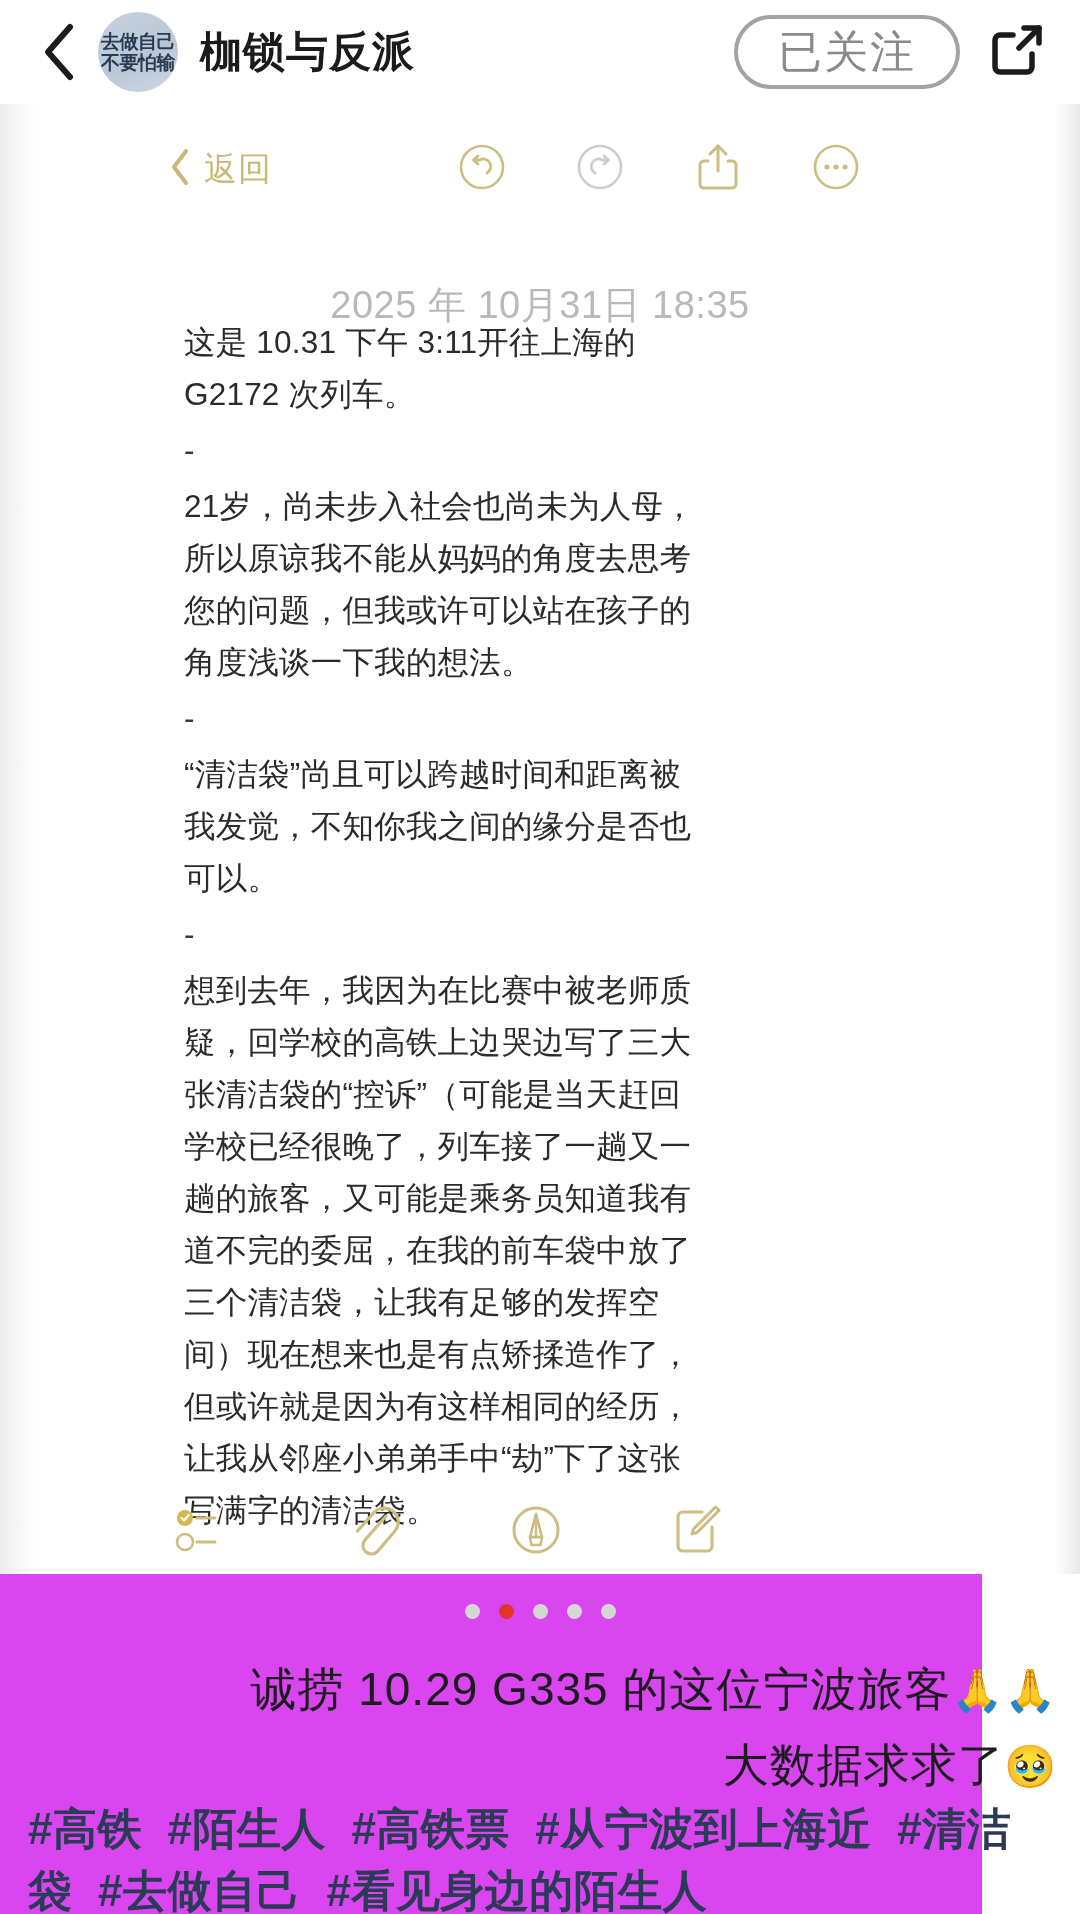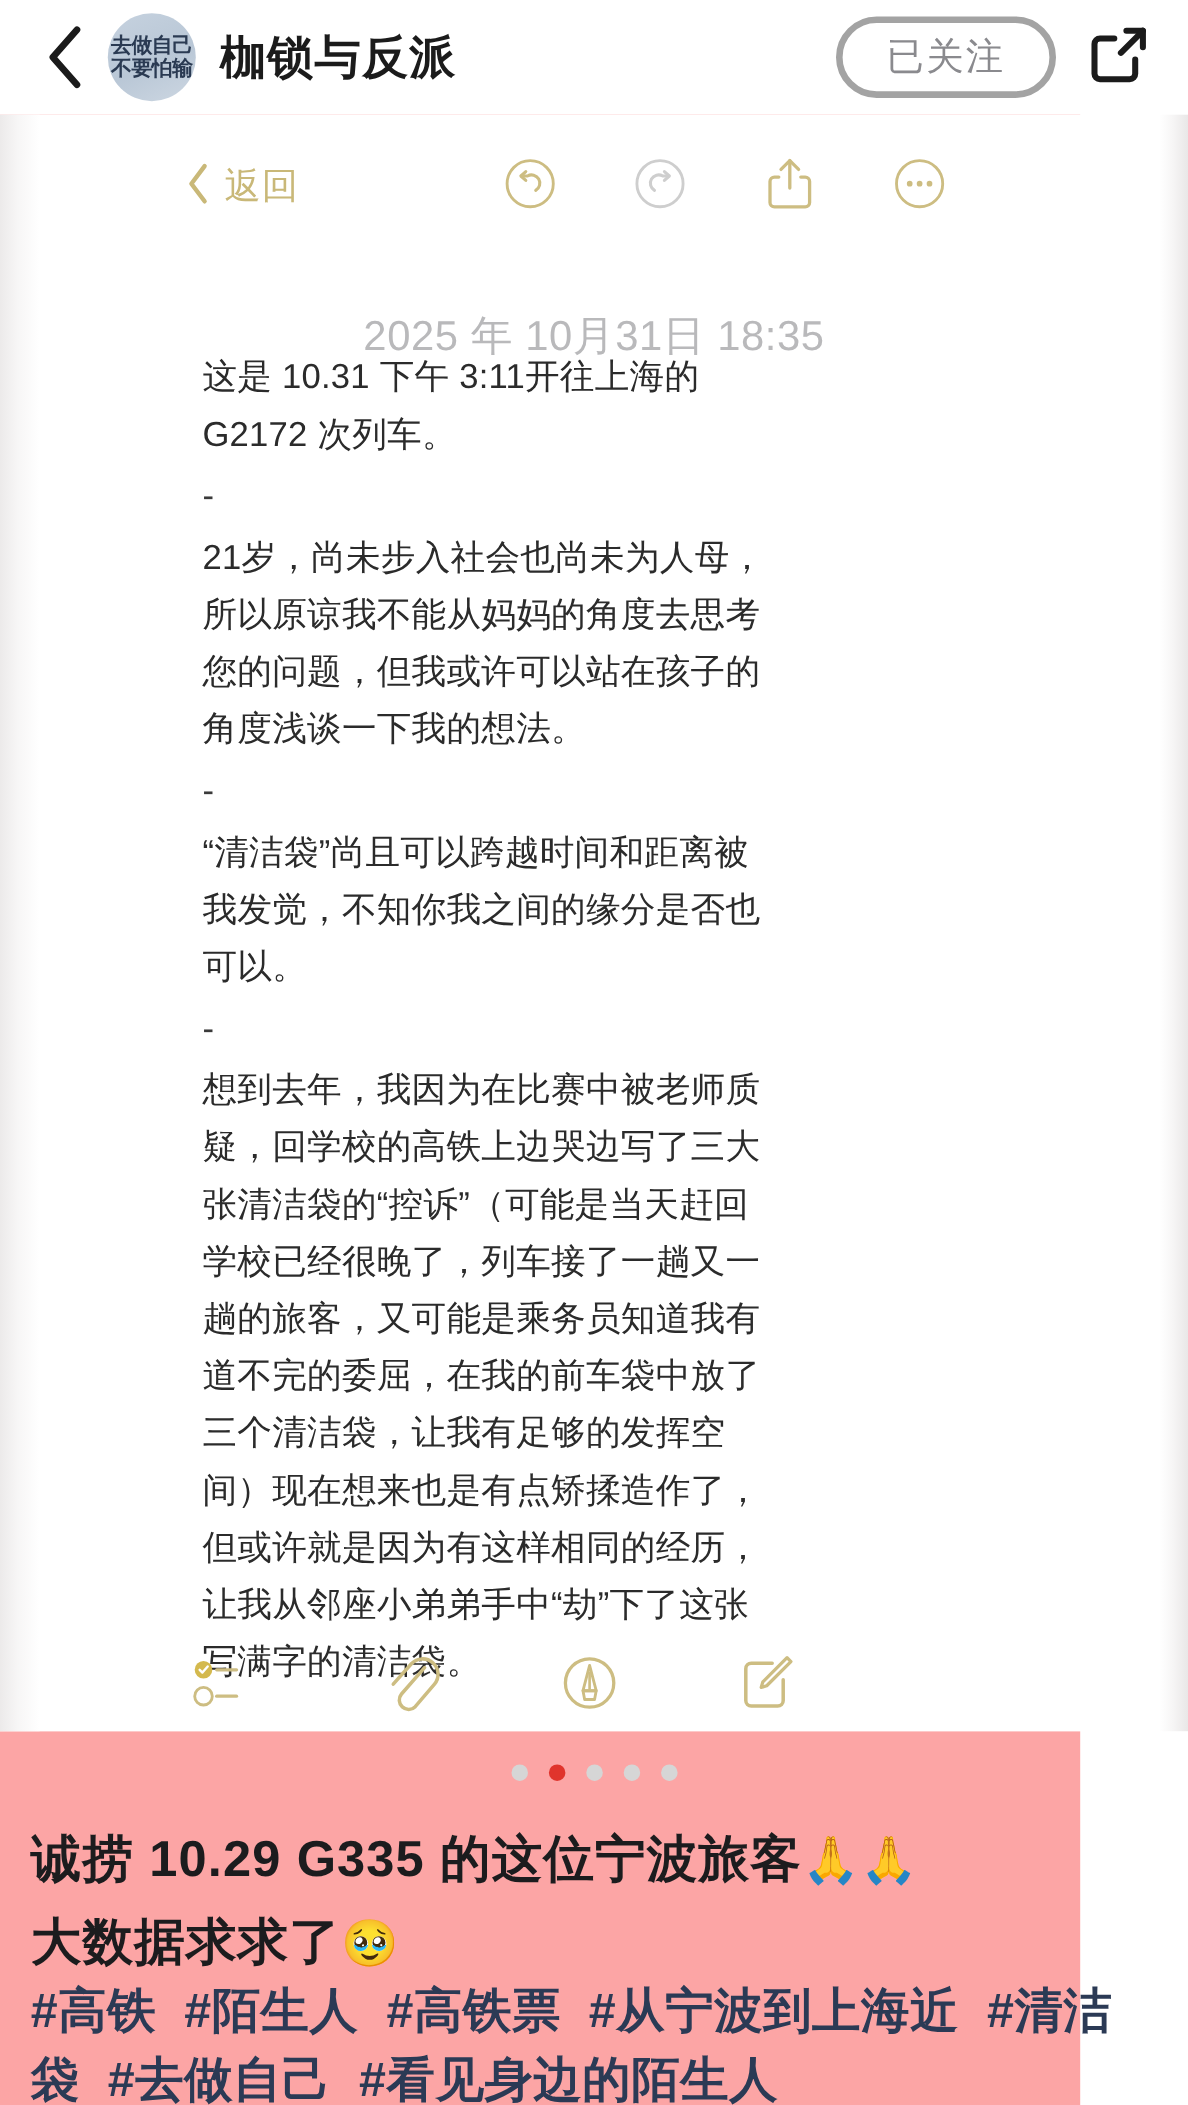--- a/index.html
+++ b/index.html
@@ -3,21 +3,21 @@
 <meta charset="utf-8">
 <style>
   * { margin:0; padding:0; box-sizing:border-box; }
   html, body {
     width:1080px; height:1914px;
     background:#ffffff;
     font-family:"Liberation Sans","DejaVu Sans",sans-serif;
     -webkit-font-smoothing:antialiased;
     overflow:hidden;
   }
-  .screen { position:relative; width:982px; height:1914px; background:#fca5a5; }
+  .screen { position:relative; width:982px; height:1914px; background:#d946ef; }
 
   
   .appbar {
     position:absolute; top:0; left:0; width:1080px; height:104px;
     display:flex; align-items:center; padding:0 28px;
     background:#ffffff;
   }
   .back-btn {
     width:62px; height:62px; flex:0 0 auto;
     display:flex; align-items:center; justify-content:center;
@@ -39,24 +39,24 @@
   .author-name {
     font-size:42px; font-weight:600; color:#1b1b1b;
     letter-spacing:1px; white-space:nowrap;
   }
 
   .appbar-spacer { flex:1 1 auto; }
 
   .follow-btn {
     flex:0 0 auto;
     height:74px; padding:0 40px;
-    border:6px solid #a3a3a3; border-radius:38px;
+    border:4px solid #a3a3a3; border-radius:38px;
     background:#ffffff;
     display:flex; align-items:center; justify-content:center;
-    font-size:34px; color:#8a8a8e; letter-spacing:2px;
+    font-size:44px; color:#8a8a8e; letter-spacing:2px;
     margin-right:26px;
   }
   .share-btn {
     flex:0 0 auto; width:62px; height:62px;
     display:flex; align-items:center; justify-content:center;
     margin-right:4px;
   }
 
   
   .note-card {
@@ -119,22 +119,22 @@
     display:flex; align-items:center; justify-content:center; gap:19px;
   }
   .dot { width:15px; height:15px; border-radius:50%; background:#d6d6d6; }
   .dot.active { background:#e0342c; }
 
   
   .caption {
     position:absolute; top:1652px; left:28px; width:1030px;
   }
   .cap-line {
-    font-size:46px; font-weight:700; color:#1c1c1e;
-    line-height:74px; letter-spacing:1px;
+    font-size:46px; font-weight:400; color:#1c1c1e;
+    line-height:74px; letter-spacing:1px;text-align:right;
   }
   .cap-line .emo { font-size:42px; }
 
   .hashtags {
     position:absolute; top:1798px; left:28px; width:1034px;
     font-size:44px; font-weight:700; line-height:62px;
     color:#2b3a55; letter-spacing:0.5px;
   }
   .hashtags .tag { white-space:nowrap; }
 </style>

